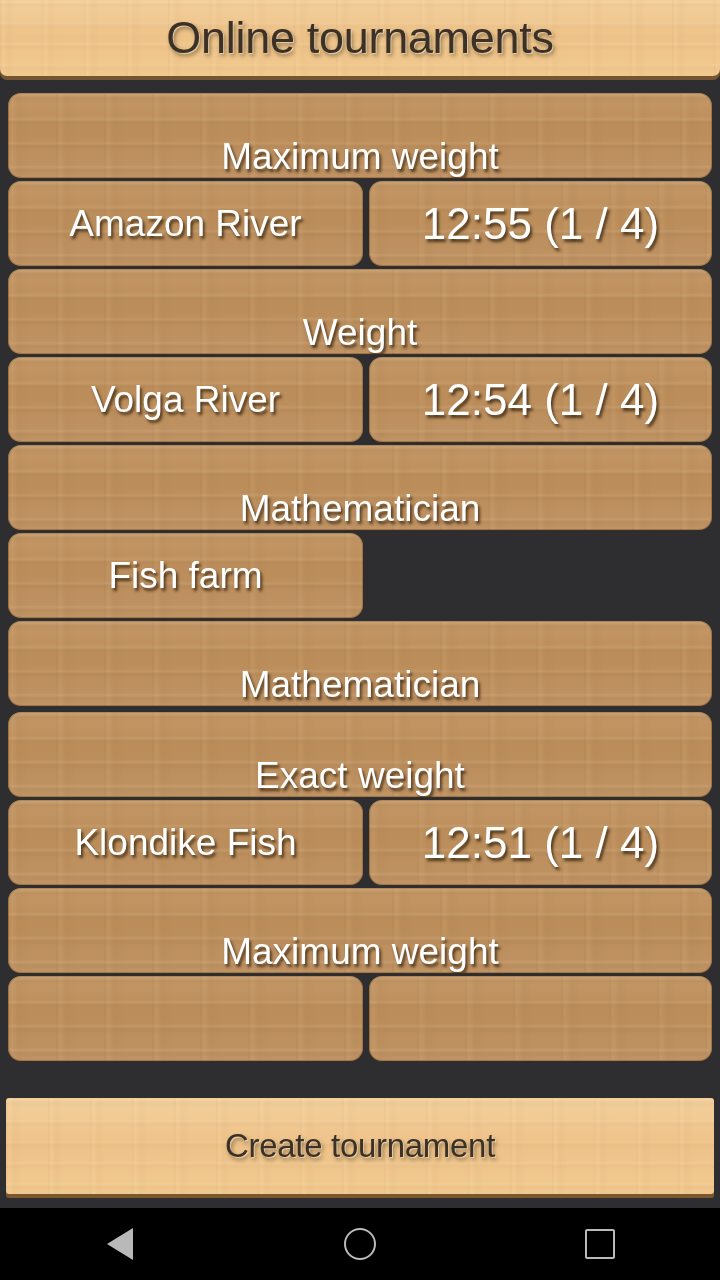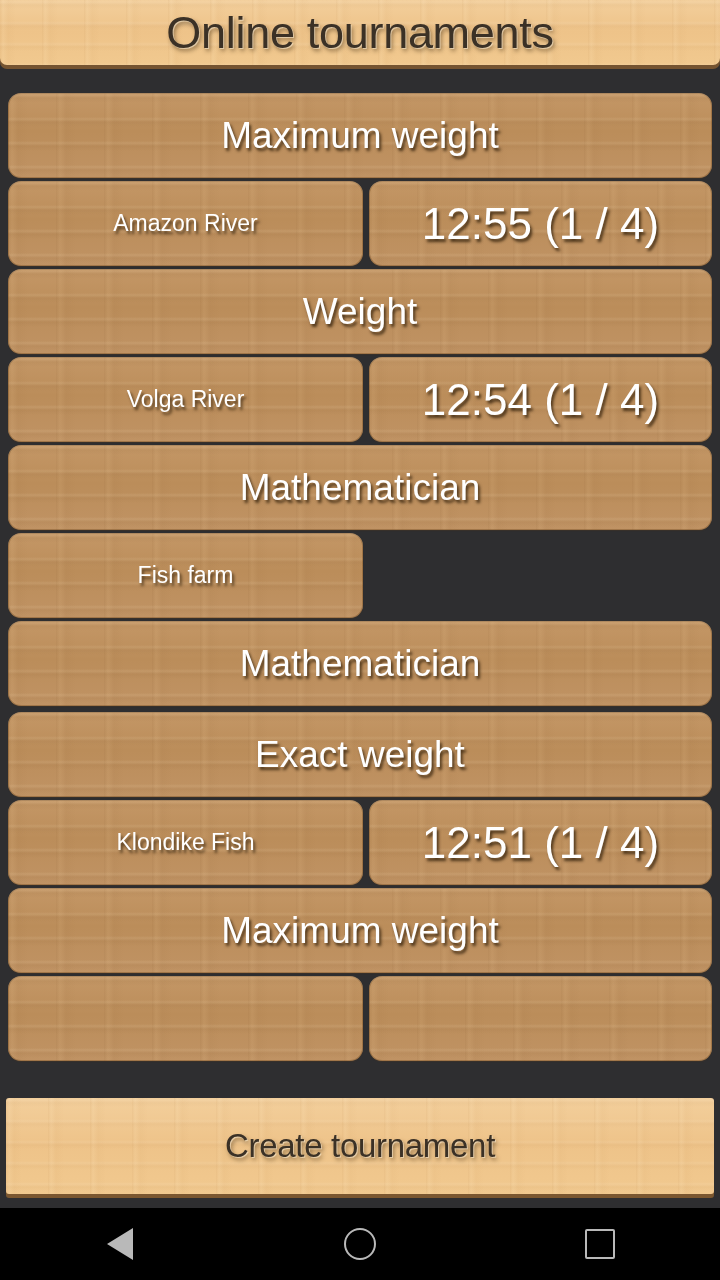--- a/index.html
+++ b/index.html
@@ -56,21 +56,21 @@
         rgba(255,255,255,0.00) 20px,
         rgba(255,255,255,0.00) 48px),
       linear-gradient(to bottom, #c49766 0%, #bb8d5a 45%, #c09364 100%);
   }
 
   
   #header {
     position: absolute;
     left: 0; top: 0;
     width: 720px;
-    height: 65px;
+    height: 76px;
     border-radius: 0 0 7px 7px;
     box-shadow: 0 4px 0 0 rgba(142,98,49,0.75);
     display: flex;
     align-items: center;
     justify-content: center;
     overflow: hidden;
   }
   #header-title {
     font-size: 45px;
     color: #3b3126;
@@ -92,21 +92,21 @@
     border-radius: 2px;
   }
   .tournament-group { width: 100%; }
 
   .btn-title {
     position: relative;
     height: 85px;
     margin: 0 0 3px 0;
     border-radius: 13px;
     display: flex;
-    align-items: center;
+    align-items: flex-end;
     justify-content: center;
     box-shadow:
       inset 0 0 0 1px rgba(110,70,30,0.38),
       inset 0 1px 0 0 rgba(255,240,215,0.30),
       0 1px 1px rgba(90,58,24,0.25);
     overflow: hidden;
   }
   .split-row {
     display: flex;
     gap: 6px;
@@ -128,21 +128,21 @@
   .btn-place { width: 355px; flex: none; }
   .btn-time  { width: 343px; flex: none; }
 
   .label-title {
     font-size: 37px;
     color: #ffffff;
     text-shadow: 2px 3px 3px rgba(40,24,6,0.75);
     white-space: nowrap;
   }
   .label-place {
-    font-size: 23px;
+    font-size: 37px;
     color: #ffffff;
     text-shadow: 2px 3px 3px rgba(40,24,6,0.75);
     white-space: nowrap;
   }
   .label-time {
     font-size: 44px;
     color: #ffffff;
     text-shadow: 2px 3px 3px rgba(40,24,6,0.75);
     white-space: nowrap;
     text-align: right;

